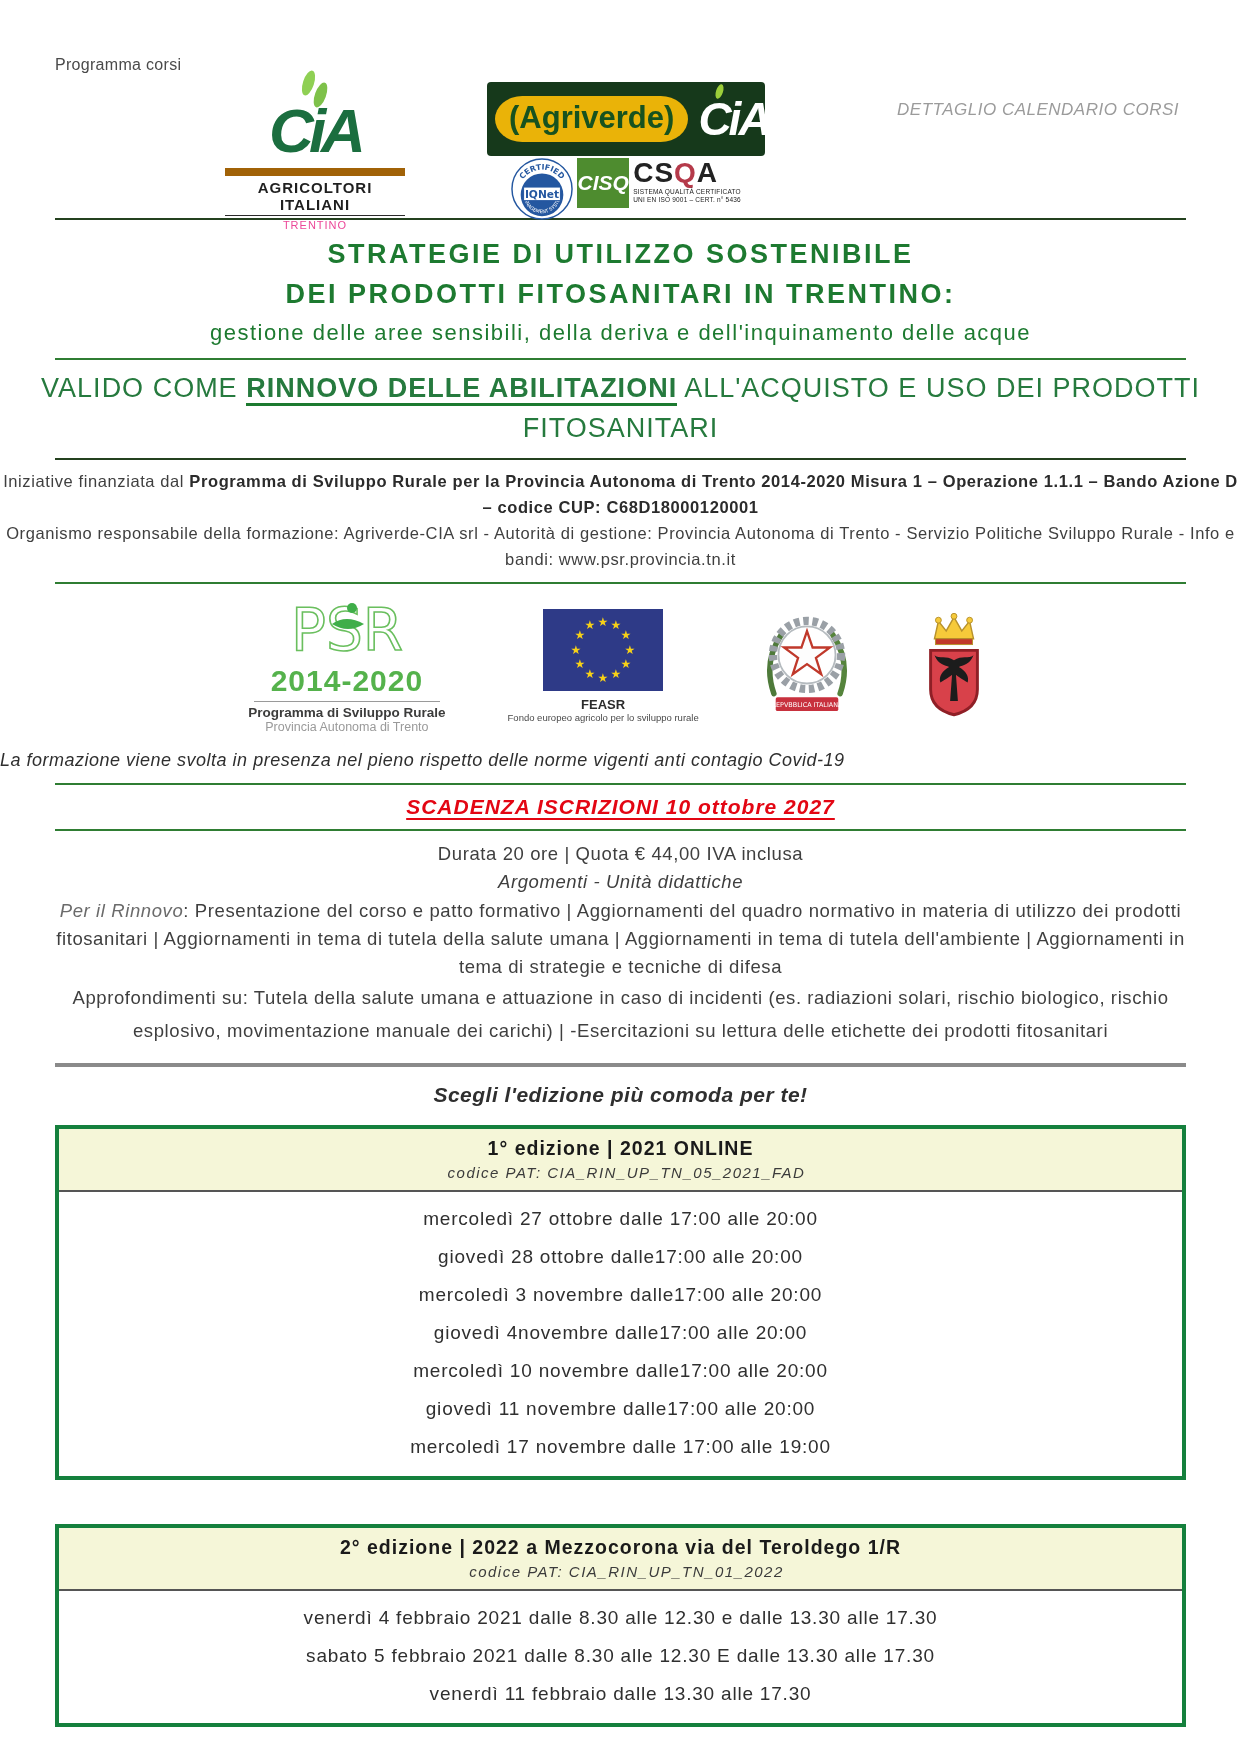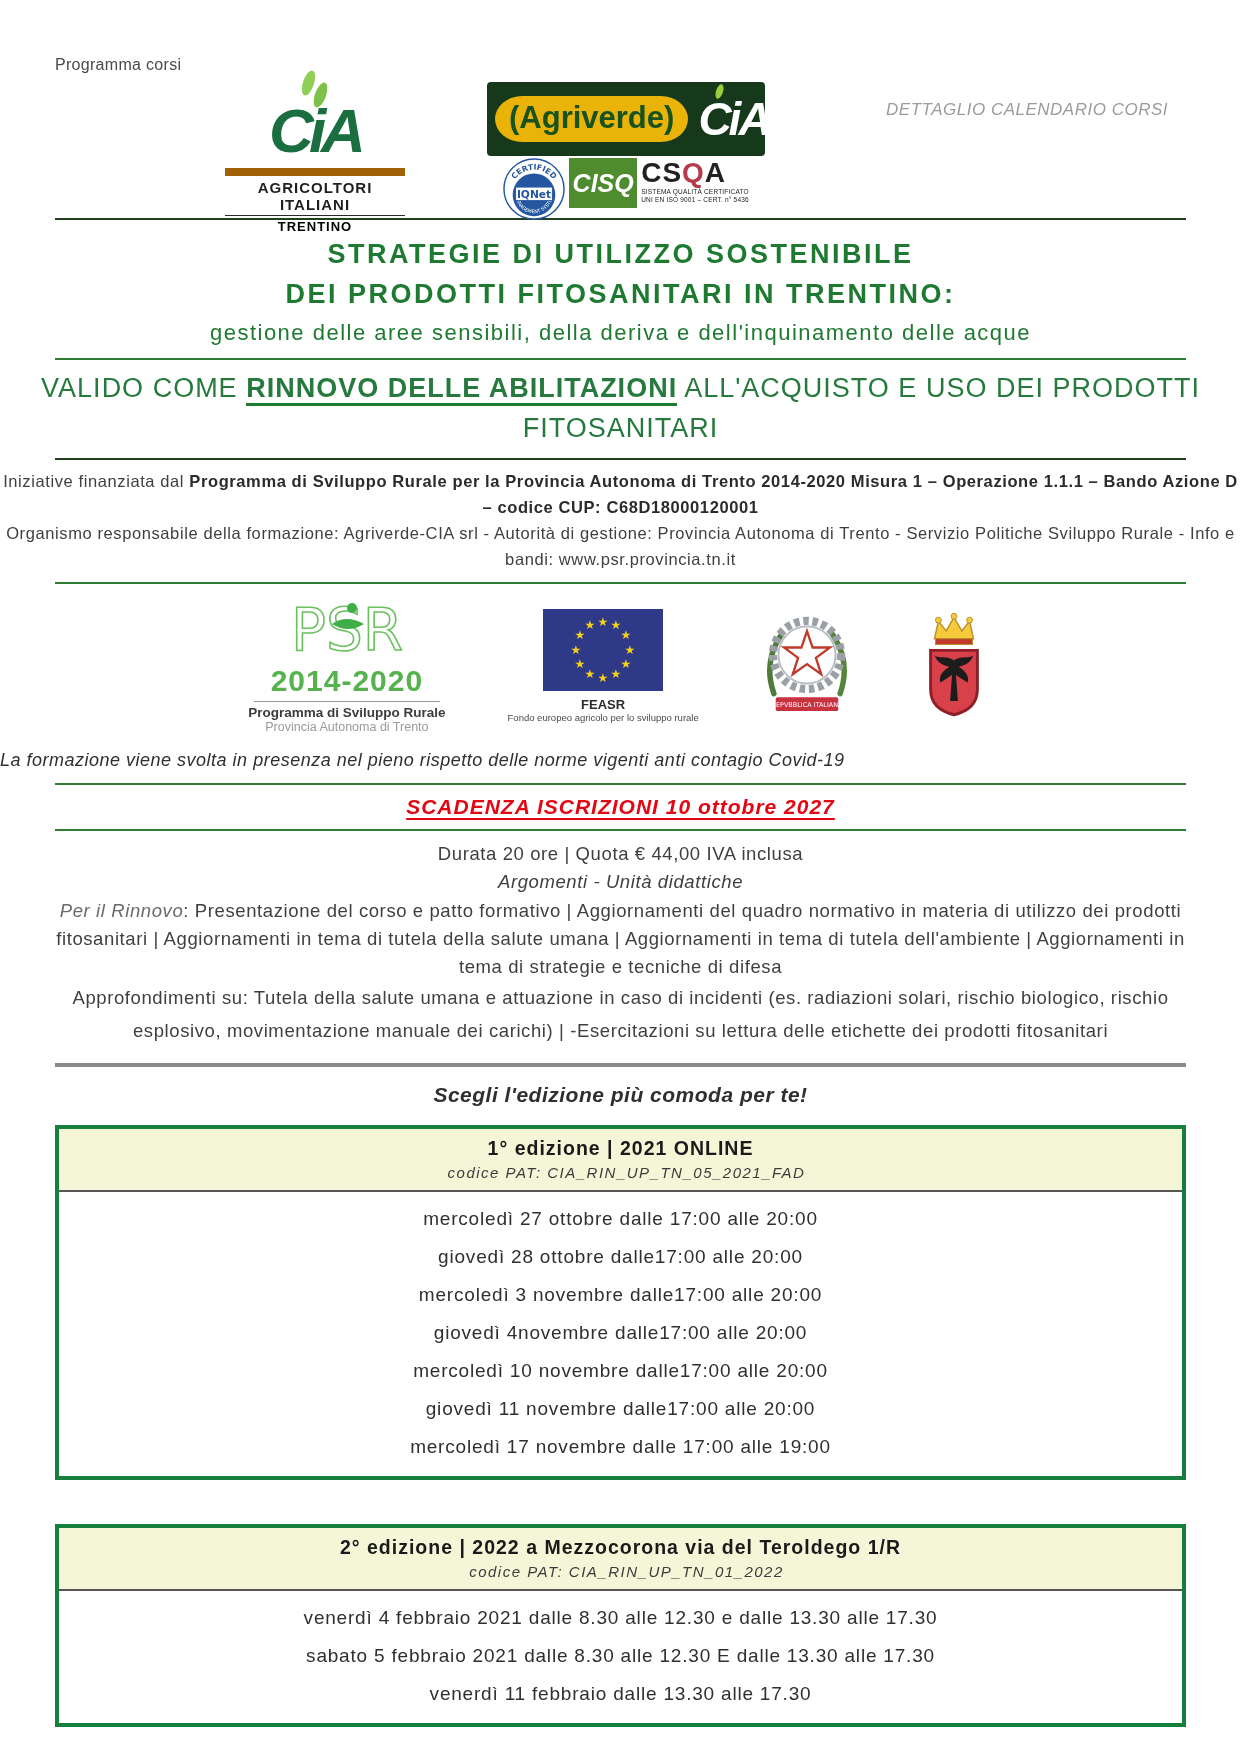--- a/index.html
+++ b/index.html
@@ -4,45 +4,45 @@
 <style>
   * { margin:0; padding:0; box-sizing:border-box; }
   html,body { background:#ffffff; }
   body { font-family:"Liberation Sans","DejaVu Sans",sans-serif; color:#3b3b3b; }
   .page { position:relative; width:1241px; height:1754px; margin:0 auto; background:#fff; overflow:hidden; }
   .content { padding:0 55px; }
 
   
   .doc-label { position:absolute; top:56px; left:55px; font-size:16px; color:#4a4a4a; letter-spacing:.3px; }
   .header { position:relative; height:218px; }
-  .detail-note { position:absolute; top:100px; right:73px; font-style:italic; color:#9b9b9b; font-size:17px; letter-spacing:.5px; }
+  .detail-note { position:absolute; top:100px; right:62px; font-style:italic; color:#9b9b9b; font-size:17px; letter-spacing:.5px; }
 
   
   .cia-logo { position:absolute; top:72px; left:225px; width:180px; text-align:center; }
   .cia-leaves { position:relative; height:30px; }
   .cia-leaf { position:absolute; width:11px; height:26px; border-radius:50%; background:#7ec14a; }
   .cia-leaf.l1 { left:78px; top:-2px; transform:rotate(18deg); background:#8fd054; }
   .cia-leaf.l2 { left:90px; top:10px; transform:rotate(20deg); }
   .cia-acronym { font-size:62px; font-weight:900; font-style:italic; color:#1b6e3f; letter-spacing:-5px; line-height:58px; }
   .cia-caption { margin-top:8px; border-top:8px solid #a16207; }
   .cia-caption .c1 { font-size:15px; font-weight:bold; color:#1f1f1f; letter-spacing:1px; padding:3px 0 2px; border-bottom:1.5px solid #2b2b2b; }
-  .cia-caption .c2 { font-size:13px; font-weight:bold; color:#000000; letter-spacing:1px; padding:3px 0; }
+  .cia-caption .c2 { font-size:11px; font-weight:normal; color:#ec4899; letter-spacing:1px; padding:3px 0; }
 
   
   .agv { display:inline-block; text-align:center; }
   .agv-bar { position:relative; background:#16391b; border-radius:4px; display:flex; align-items:center; padding:0 14px 0 8px; }
   .agv-pill { background:#eab308; border-radius:38px/32px; padding:4px 14px 6px; font-weight:900; color:#17521f; white-space:nowrap; }
   .agv-cia { font-weight:900; font-style:italic; color:#ffffff; letter-spacing:-3px; margin-left:10px; position:relative; }
   .agv-cia .dot { position:absolute; width:7px; height:15px; border-radius:50%; background:#9ccf3a; top:-8px; left:18px; transform:rotate(18deg); }
   .agv-big .agv-bar { height:74px; width:278px; }
   .agv-big .agv-pill { font-size:31px; }
   .agv-big .agv-cia { font-size:46px; }
   .agv-certs { display:flex; align-items:flex-start; justify-content:center; gap:4px; margin-top:2px; }
   .cisq-box { background:#4e8c2f; color:#fff; font-weight:900; font-style:italic; display:flex; align-items:center; justify-content:center; }
-  .agv-big + .agv-certs .cisq-box, .certs-big .cisq-box { width:68px; height:50px; font-size:25px; }
+  .agv-big + .agv-certs .cisq-box, .certs-big .cisq-box { width:52px; height:50px; font-size:21px; }
   .csqa { text-align:left; }
   .csqa-word { font-weight:900; font-size:28px; color:#222; letter-spacing:1px; line-height:30px; }
   .csqa-word .q { color:#b53a4a; }
   .csqa-sub { font-size:6.5px; color:#222; letter-spacing:.2px; line-height:8px; }
 
   
   .rule { border:none; height:2px; background:#24411f; margin:0 55px; }
   .rule.green { background:#2f7d33; }
   .rule.thick-gray { height:4px; background:#8a8a8a; }
 

